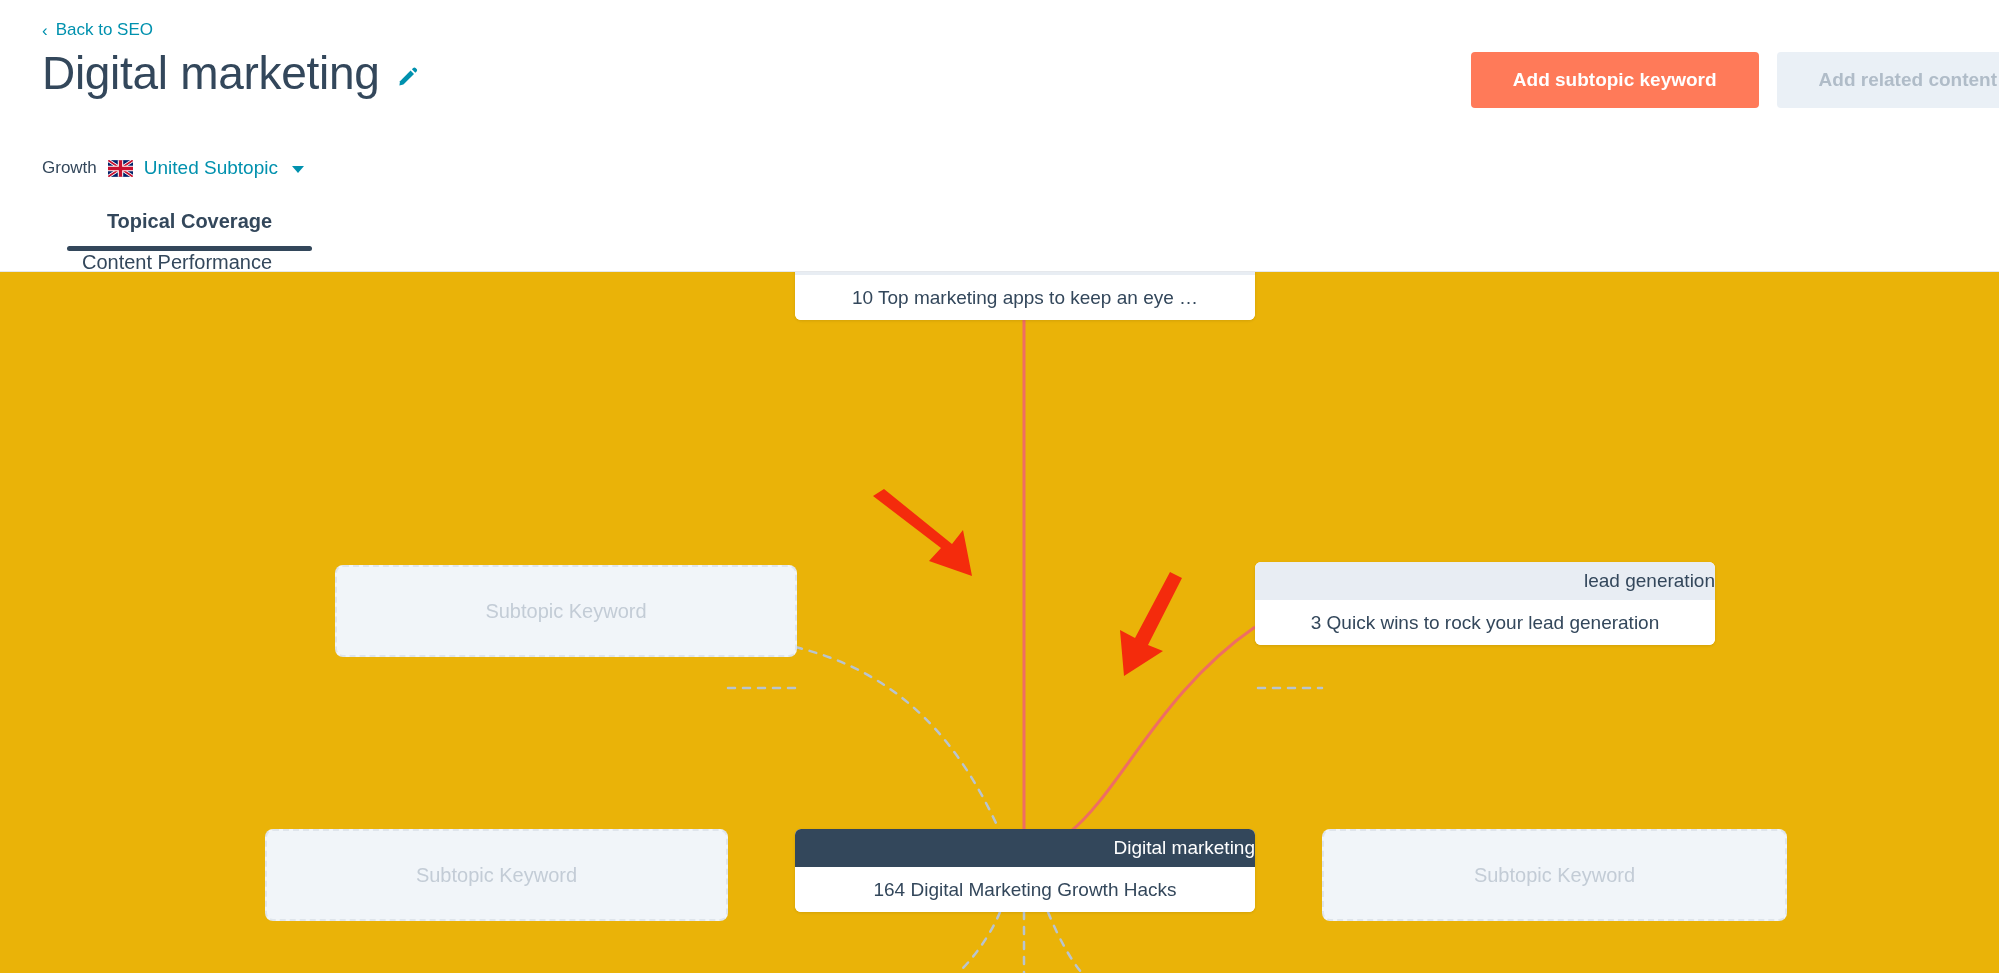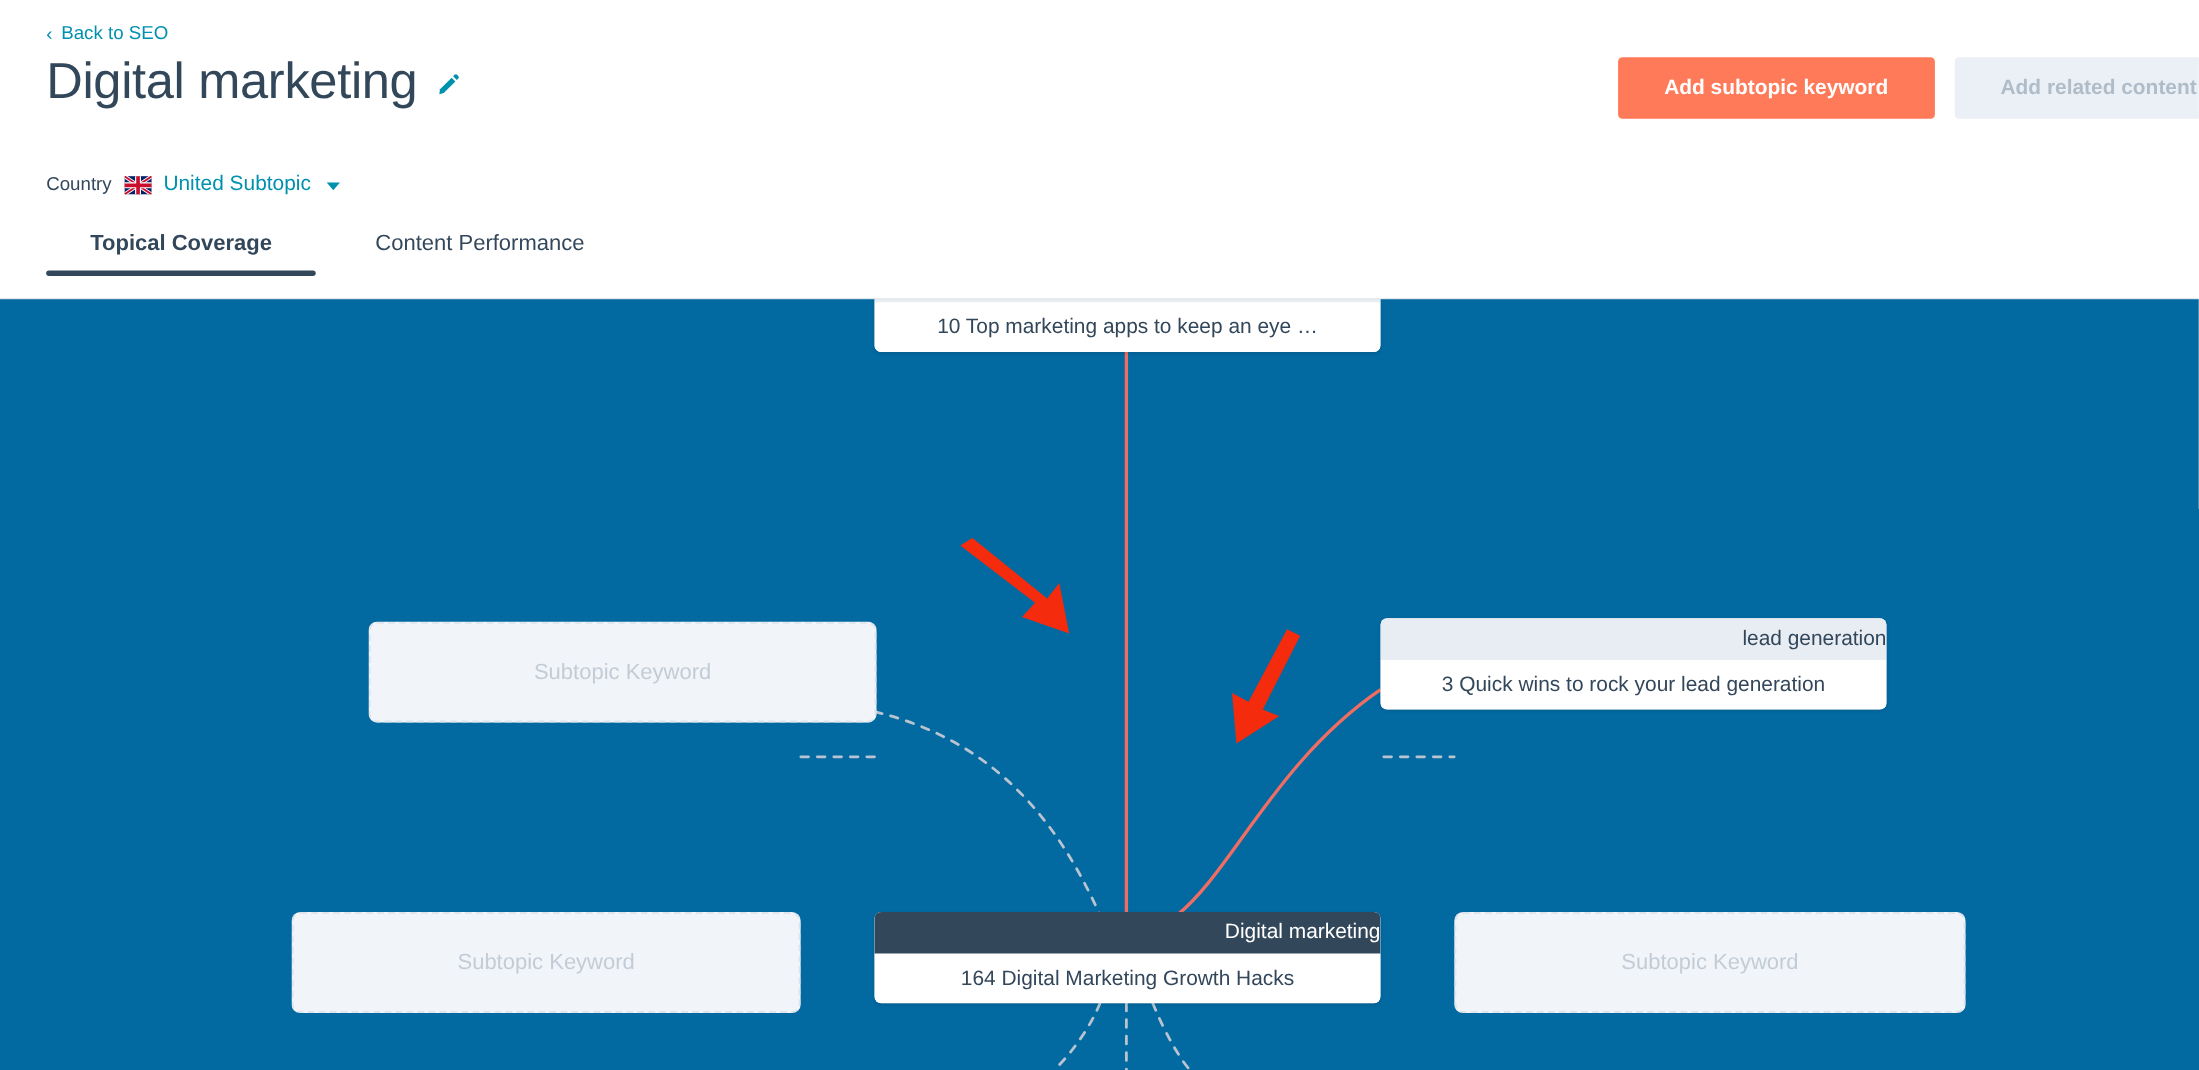--- a/index.html
+++ b/index.html
@@ -133,21 +133,22 @@
     color: #b0bcc8;
     cursor: default;
   }
 
   
   .tabs {
     position: absolute;
     left: 42px; top: 210px;
     display: flex;
     align-items: flex-end;
-    gap: 14px;
+    gap: 0px;
+    flex-direction: column;
   }
   .tab {
     position: relative;
     font-size: 20px;
     color: #33475b;
     padding: 0 40px 18px 40px;
     cursor: pointer;
     white-space: nowrap;
   }
   .tab.active { font-weight: 700; }
@@ -159,21 +160,21 @@
     background: #33475b;
     border-radius: 3px;
   }
 
   
   .canvas {
     position: absolute;
     left: 0; top: 272px;
     width: 1999px;
     height: 701px;
-    background: #0369a1;
+    background: #eab308;
     overflow: hidden;
   }
   .canvas-svg {
     position: absolute;
     left: 0; top: 0;
     width: 1999px; height: 701px;
     pointer-events: none;
   }
 
   
@@ -249,21 +250,21 @@
       <div class="page-title">Digital marketing</div>
       <span class="edit-icon">
         <svg width="24" height="24" viewBox="0 0 24 24" aria-hidden="true">
           <path d="M4 17.2 L14.6 6.6 L18.0 10.0 L7.4 20.6 L3.4 21.6 Z" fill="#0091ae"></path>
           <path d="M15.9 5.3 L17.2 4.0 C17.9 3.3 18.9 3.3 19.6 4.0 L20.6 5.0 C21.3 5.7 21.3 6.7 20.6 7.4 L19.3 8.7 Z" fill="#0091ae"></path>
         </svg>
       </span>
     </div>
 
     <div class="country-row">
-      <span class="country-label">Country</span>
+      <span class="country-label">Growth</span>
       <span class="flag">
         <svg width="25" height="17" viewBox="0 0 60 40" aria-hidden="true">
           <rect width="60" height="40" fill="#012169"></rect>
           <path d="M0,0 L60,40 M60,0 L0,40" stroke="#ffffff" stroke-width="8"></path>
           <path d="M0,0 L60,40 M60,0 L0,40" stroke="#C8102E" stroke-width="4"></path>
           <path d="M30,0 L30,40 M0,20 L60,20" stroke="#ffffff" stroke-width="13"></path>
           <path d="M30,0 L30,40 M0,20 L60,20" stroke="#C8102E" stroke-width="8"></path>
         </svg>
       </span>
       <span class="country-value">United Subtopic</span>

